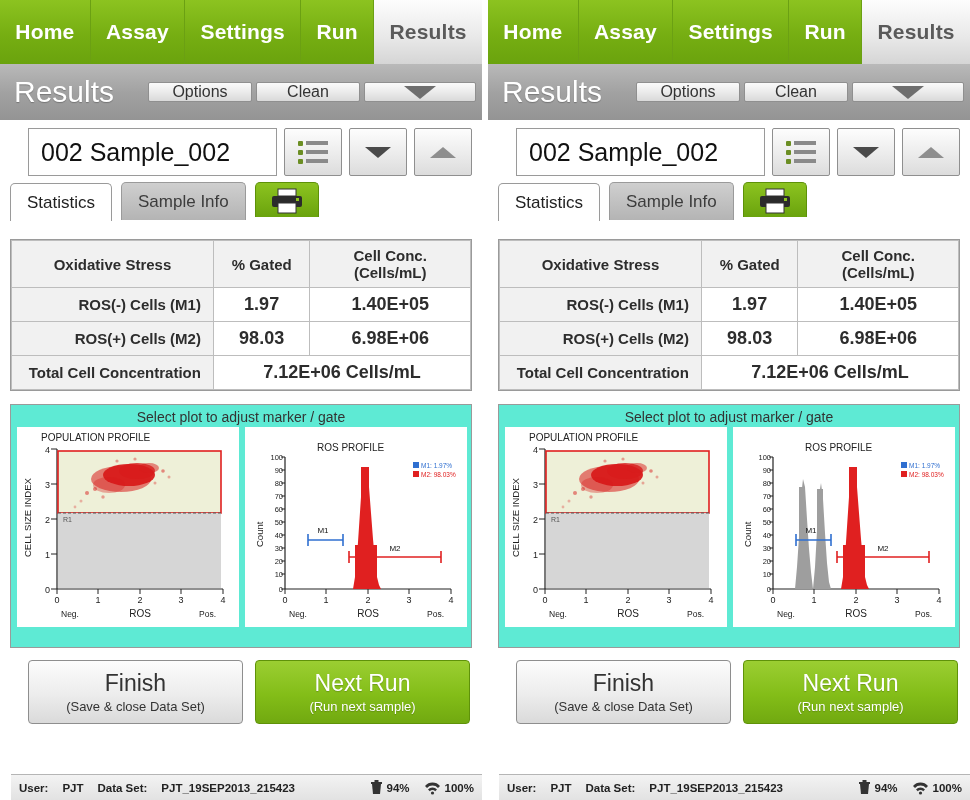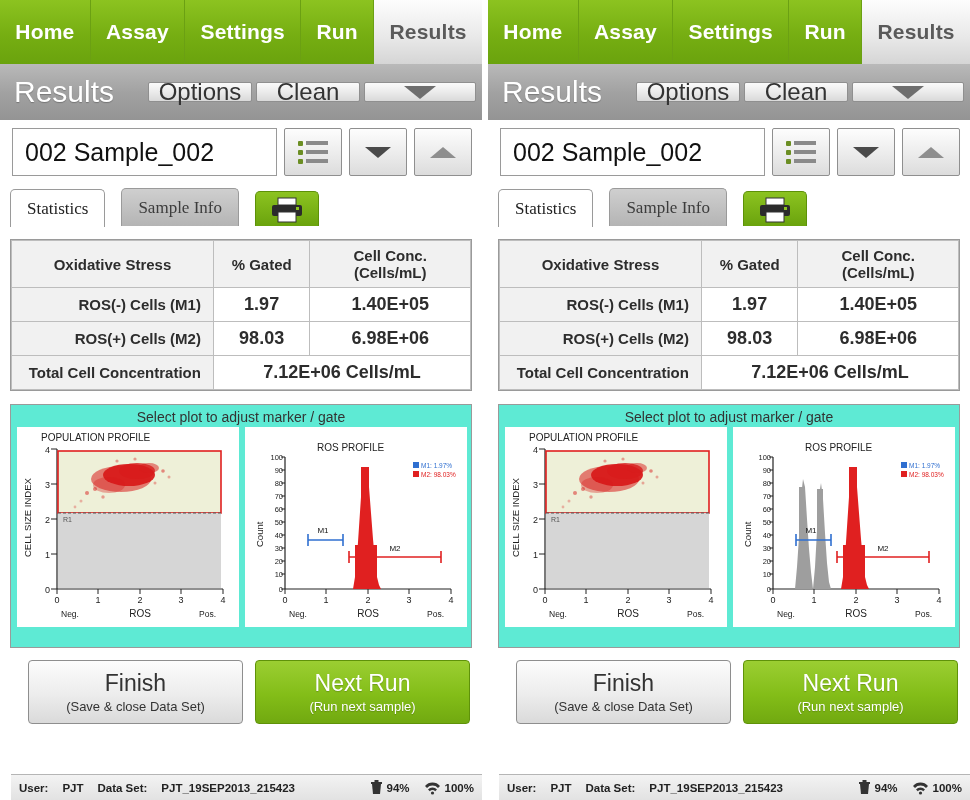--- a/index.html
+++ b/index.html
@@ -67,39 +67,39 @@
     font-size: 30px;
     font-weight: normal;
     text-shadow: 0 1px 1px rgba(0,0,0,.25);
   }
   .tbtn {
     min-width: 104px;
     margin: 14px 2px;
     display: flex;
     align-items: center;
     justify-content: center;
-    font-size: 24px;
+    font-size: 16px;
     color: #333;
     background: linear-gradient(180deg, #fafafa 0%, #ebebeb 50%, #d9d9d9 100%);
     border: 1px solid #8f8f8f;
     border-radius: 2px;
   }
   .tbtn.wide { min-width: 112px; }
   .arrow-down {
     width: 0; height: 0;
     border-left: 16px solid transparent;
     border-right: 16px solid transparent;
     border-top: 13px solid #6e6e6e;
   }
 
   
   .samplerow {
     display: flex;
     align-items: stretch;
-    padding: 8px 10px 6px 12px;
+    padding: 8px 10px 6px 28px;
     gap: 7px;
     height: 62px;
   }
   .sample-field {
     flex: 1 1 auto;
     background: #ffffff;
     border: 1px solid #9a9a9a;
     display: flex;
     align-items: center;
     padding-left: 12px;
@@ -128,25 +128,24 @@
   .caret-up {
     width: 0; height: 0;
     border-left: 13px solid transparent;
     border-right: 13px solid transparent;
     border-bottom: 11px solid #8e8e8e;
   }
 
   
   .tabs {
     display: flex;
-    align-items: flex-end;
+    align-items: flex-start;
     padding: 0 10px;
-    gap: 16px;
+    gap: 9px;
     height: 44px;
-    font-family: Liberation Serif, serif;
   }
   .tab {
     padding: 9px 16px 8px 16px;
     font-size: 17px;
     border: 1px solid #9a9a9a;
     border-bottom: none;
     border-radius: 5px 5px 0 0;
     background: linear-gradient(180deg, #cfcfcf 0%, #b4b4b4 100%);
     color: #3c3c3c;
   }

